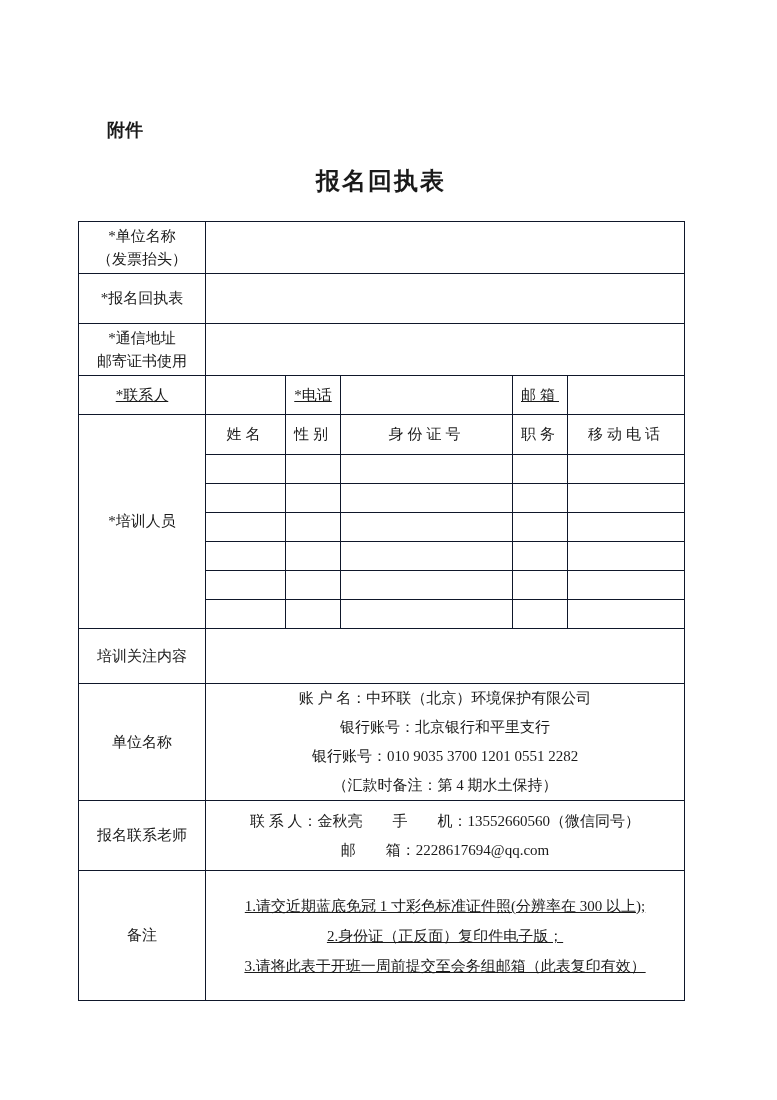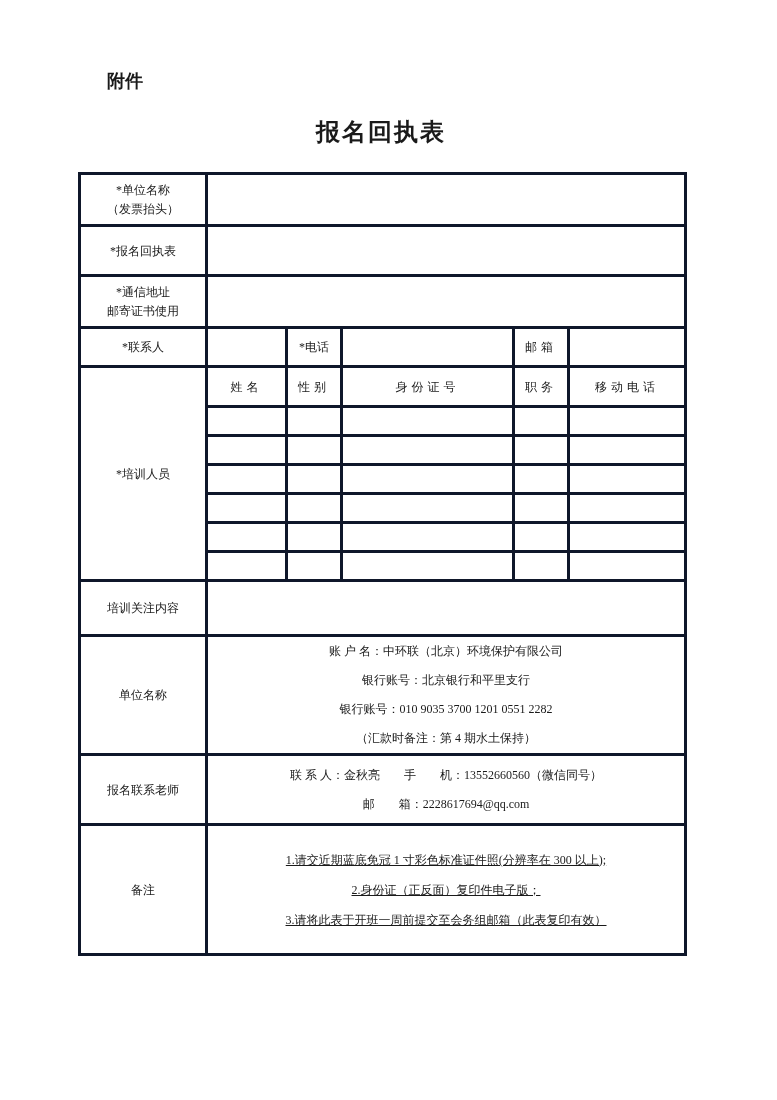--- a/index.html
+++ b/index.html
@@ -3,53 +3,53 @@
 <meta charset="utf-8">
 <style>
   * { box-sizing: border-box; }
   html, body {
     margin: 0; padding: 0;
     background: #ffffff;
     width: 777px; height: 1100px;
     font-family: "Liberation Serif", "DejaVu Serif", serif;
     color: #1a1a1a;
   }
-  .page { padding-top: 71px; width: 761px; }
+  .page { padding-top: 120px; width: 761px; }
   .attachment {
     margin-left: 107px;
     font-size: 18px; font-weight: 700; line-height: 1.2;
   }
   .doc-title {
     width: 606px; margin: 25px 0 0 78px;
     text-align: center;
     font-size: 24px; font-weight: 700; letter-spacing: 2px;
     line-height: 1.2;
   }
   table.form {
     margin: 26px 0 0 78px;
     width: 606px;
     border-collapse: collapse;
     table-layout: fixed;
   }
   table.form td {
-    border: 3px solid #0f172a;
-    font-size: 12px; font-weight: 400;
+    border: 1px solid #0f172a;
+    font-size: 15px; font-weight: 400;
     padding: 0;
     vertical-align: middle;
     overflow: hidden;
   }
   .lbl { text-align: center; line-height: 1.55; }
   .ls { letter-spacing: 4px; }
   .content { padding: 3px 6px 3px 14px; text-align: center; }
   .line { line-height: 29px; white-space: pre-wrap; }
   .r-notes .line { line-height: 30px; text-decoration: underline; }
   tr.r-unit    { height: 52px; }
   tr.r-tax     { height: 50px; }
   tr.r-addr    { height: 52px; }
-  tr.r-contact { height: 39px; }
+  tr.r-contact { height: 39px; text-decoration: underline; }
   tr.r-thead   { height: 40px; }
   tr.trainee-row { height: 29px; }
   tr.r-focus   { height: 55px; }
   tr.r-remit   { height: 116px; }
   tr.r-teacher { height: 70px; }
   tr.r-notes   { height: 130px; }
 </style>
 </head>
 <body>
 

